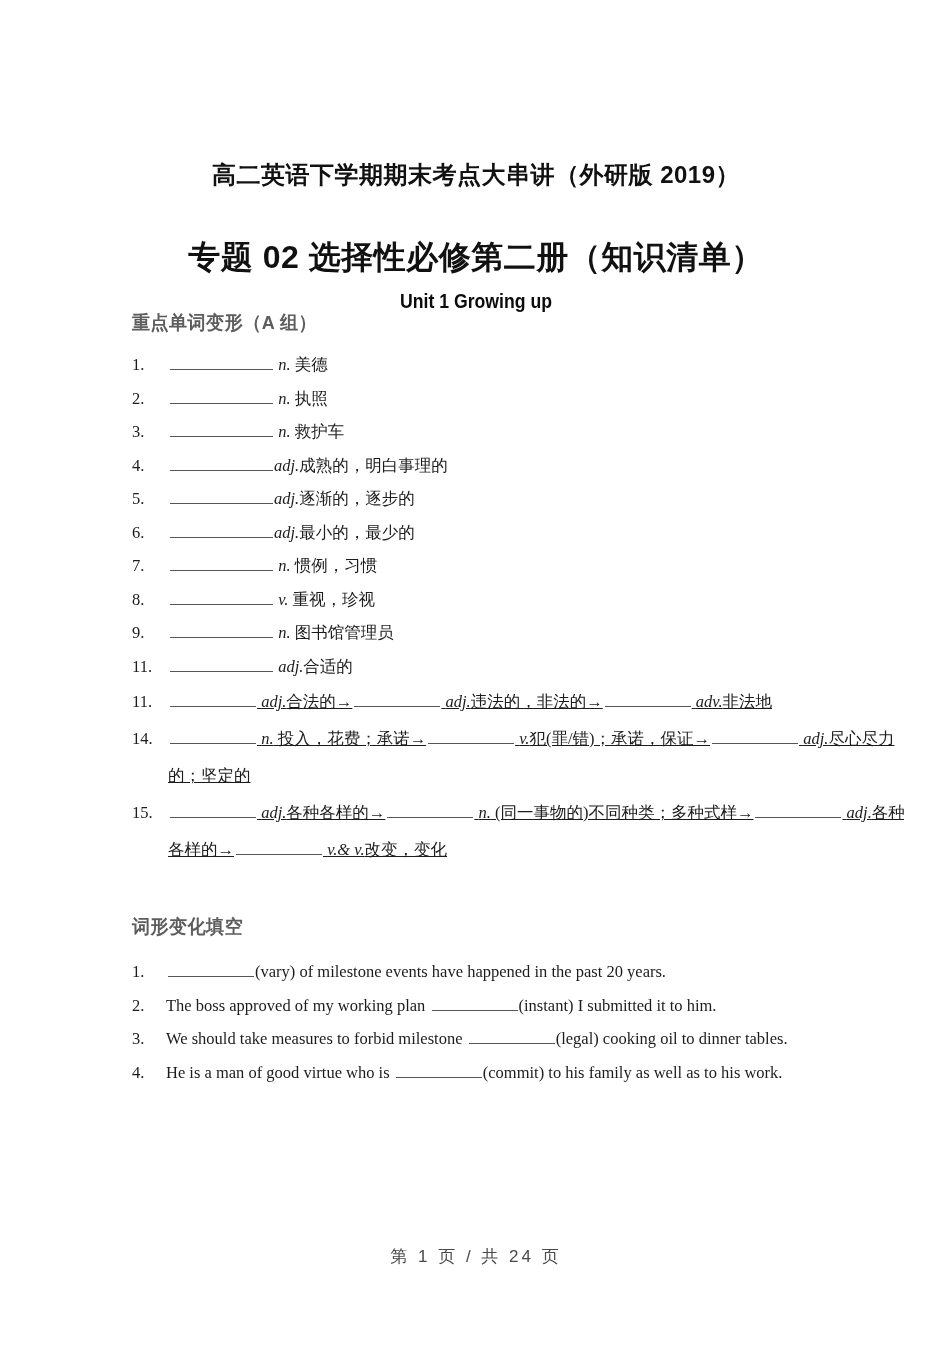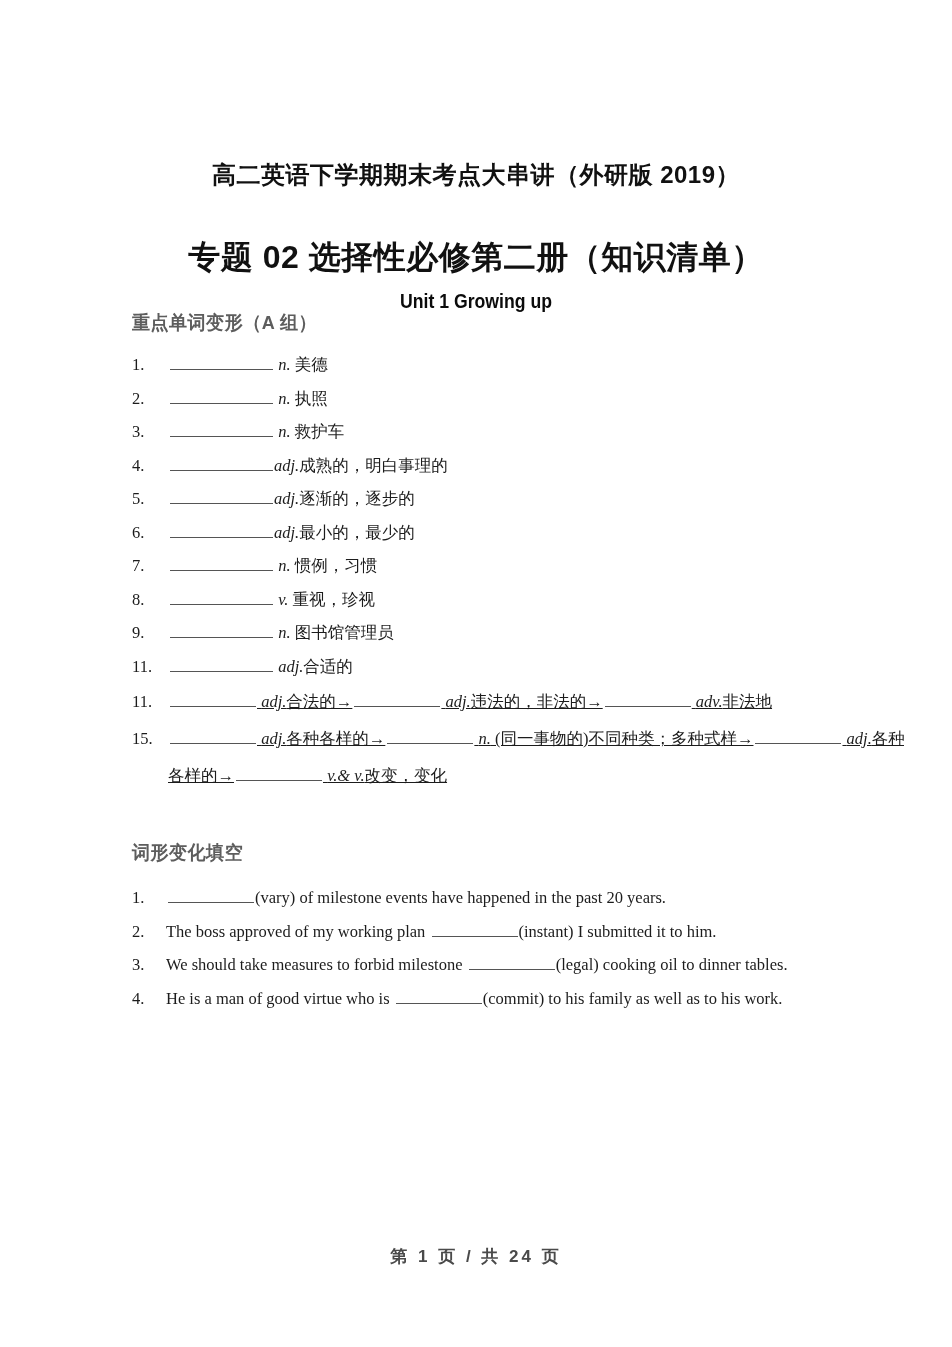--- a/index.html
+++ b/index.html
@@ -138,21 +138,21 @@
   }
 
   
   .footer {
     position: absolute;
     left: 0; right: 0;
     top: 1245px;
     text-align: center;
     font-family: "Liberation Sans", "DejaVu Sans", sans-serif;
     font-size: 17px;
-    font-weight: bold;
+    font-weight: normal;
     color: #4a4a4a;
     letter-spacing: 3px;
   }
 </style>
 </head>
 <body>
 
 <div class="page">
 
   <h1 class="doc-title">高二英语下学期期末考点大串讲（外研版 2019）</h1>
@@ -170,20 +170,21 @@
         <li><span class="num">2.</span><span class="bl w1"></span><span> </span><span class="pos">n.</span><span> 执照</span></li>
         <li><span class="num">3.</span><span class="bl w1"></span><span> </span><span class="pos">n.</span><span> 救护车</span></li>
         <li><span class="num">4.</span><span class="bl w1"></span><span class="pos">adj.</span><span>成熟的，明白事理的</span></li>
         <li><span class="num">5.</span><span class="bl w1"></span><span class="pos">adj.</span><span>逐渐的，逐步的</span></li>
         <li><span class="num">6.</span><span class="bl w1"></span><span class="pos">adj.</span><span>最小的，最少的</span></li>
         <li><span class="num">7.</span><span class="bl w1"></span><span> </span><span class="pos">n.</span><span> 惯例，习惯</span></li>
         <li><span class="num">8.</span><span class="bl w1"></span><span> </span><span class="pos">v.</span><span> 重视，珍视</span></li>
         <li><span class="num">9.</span><span class="bl w1"></span><span> </span><span class="pos">n.</span><span> 图书馆管理员</span></li>
         <li><span class="num">11.</span><span class="bl w1"></span><span> </span><span class="pos">adj.</span><span>合适的</span></li>
         <li class="tall"><span class="num">11.</span><span class="bl w2"></span><span> </span><span class="pos">adj.</span><span>合法的→</span><span class="bl w2"></span><span> </span><span class="pos">adj.</span><span>违法的，非法的→</span><span class="bl w2"></span><span> </span><span class="pos">adv.</span><span>非法地</span></li>
+        <li class="tall"><span class="num">14.</span><span class="bl w2"></span><span> </span><span class="pos">n.</span><span> 投入，花费；承诺→</span><span class="bl w2"></span><span> </span><span class="pos">v.</span><span>犯(罪/错)；承诺，保证→</span><span class="bl w2"></span><span> </span><span class="pos">adj.</span><span>尽心尽力的；坚定的</span></li>
         <li class="tall"><span class="num">15.</span><span class="bl w2"></span><span> </span><span class="pos">adj.</span><span>各种各样的→</span><span class="bl w2"></span><span> </span><span class="pos">n.</span><span> (同一事物的)不同种类；多种式样→</span><span class="bl w2"></span><span> </span><span class="pos">adj.</span><span>各种各样的→</span><span class="bl w2"></span><span> </span><span class="pos">v.&amp; v.</span><span>改变，变化</span></li>
       </ol>
 
     <div class="section-head second">词形变化填空</div>
 
     <ol class="qlist" id="question-list">
         <li><span class="num">1.</span><span class="bl w2"></span><span>(vary)</span><span> of milestone events have happened in the past 20 years.</span></li>
         <li><span class="num">2.</span><span>The boss approved of my working plan </span><span class="bl w2"></span><span>(instant)</span><span> I submitted it to him.</span></li>
         <li><span class="num">3.</span><span>We should take measures to forbid milestone </span><span class="bl w2"></span><span>(legal)</span><span> cooking oil to dinner tables.</span></li>
         <li><span class="num">4.</span><span>He is a man of good virtue who is </span><span class="bl w2"></span><span>(commit)</span><span> to his family as well as to his work.</span></li>

